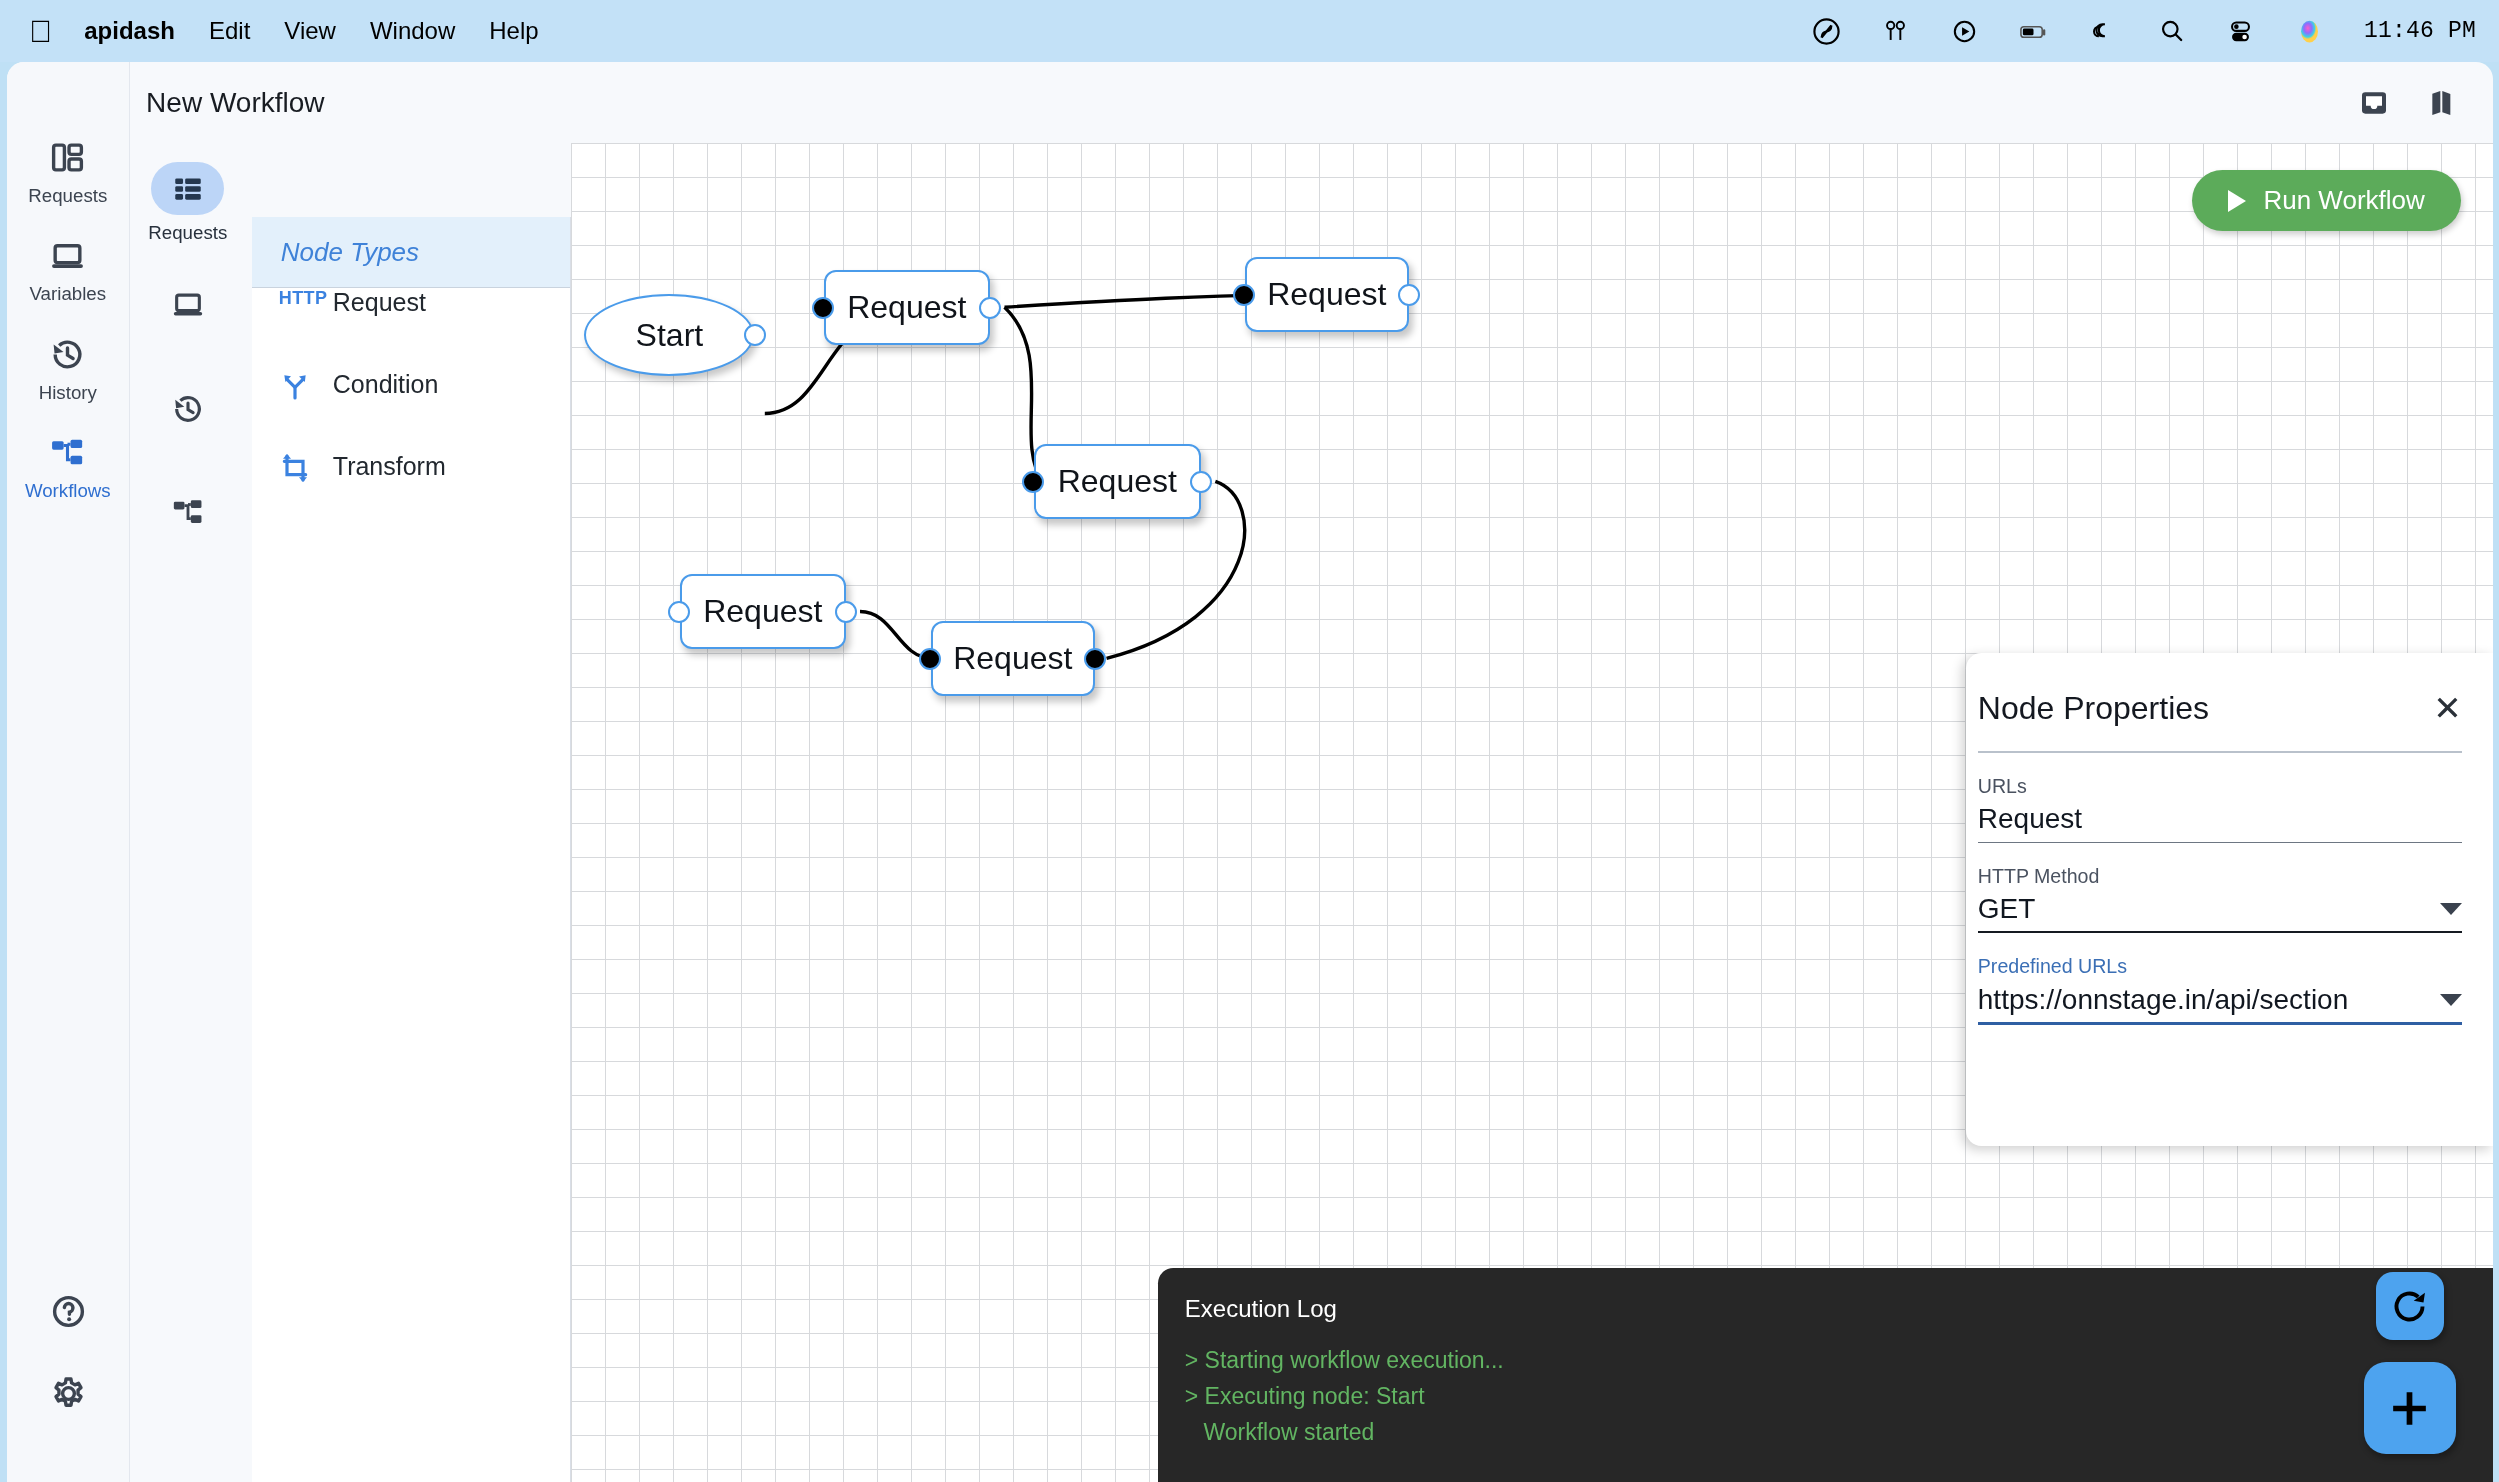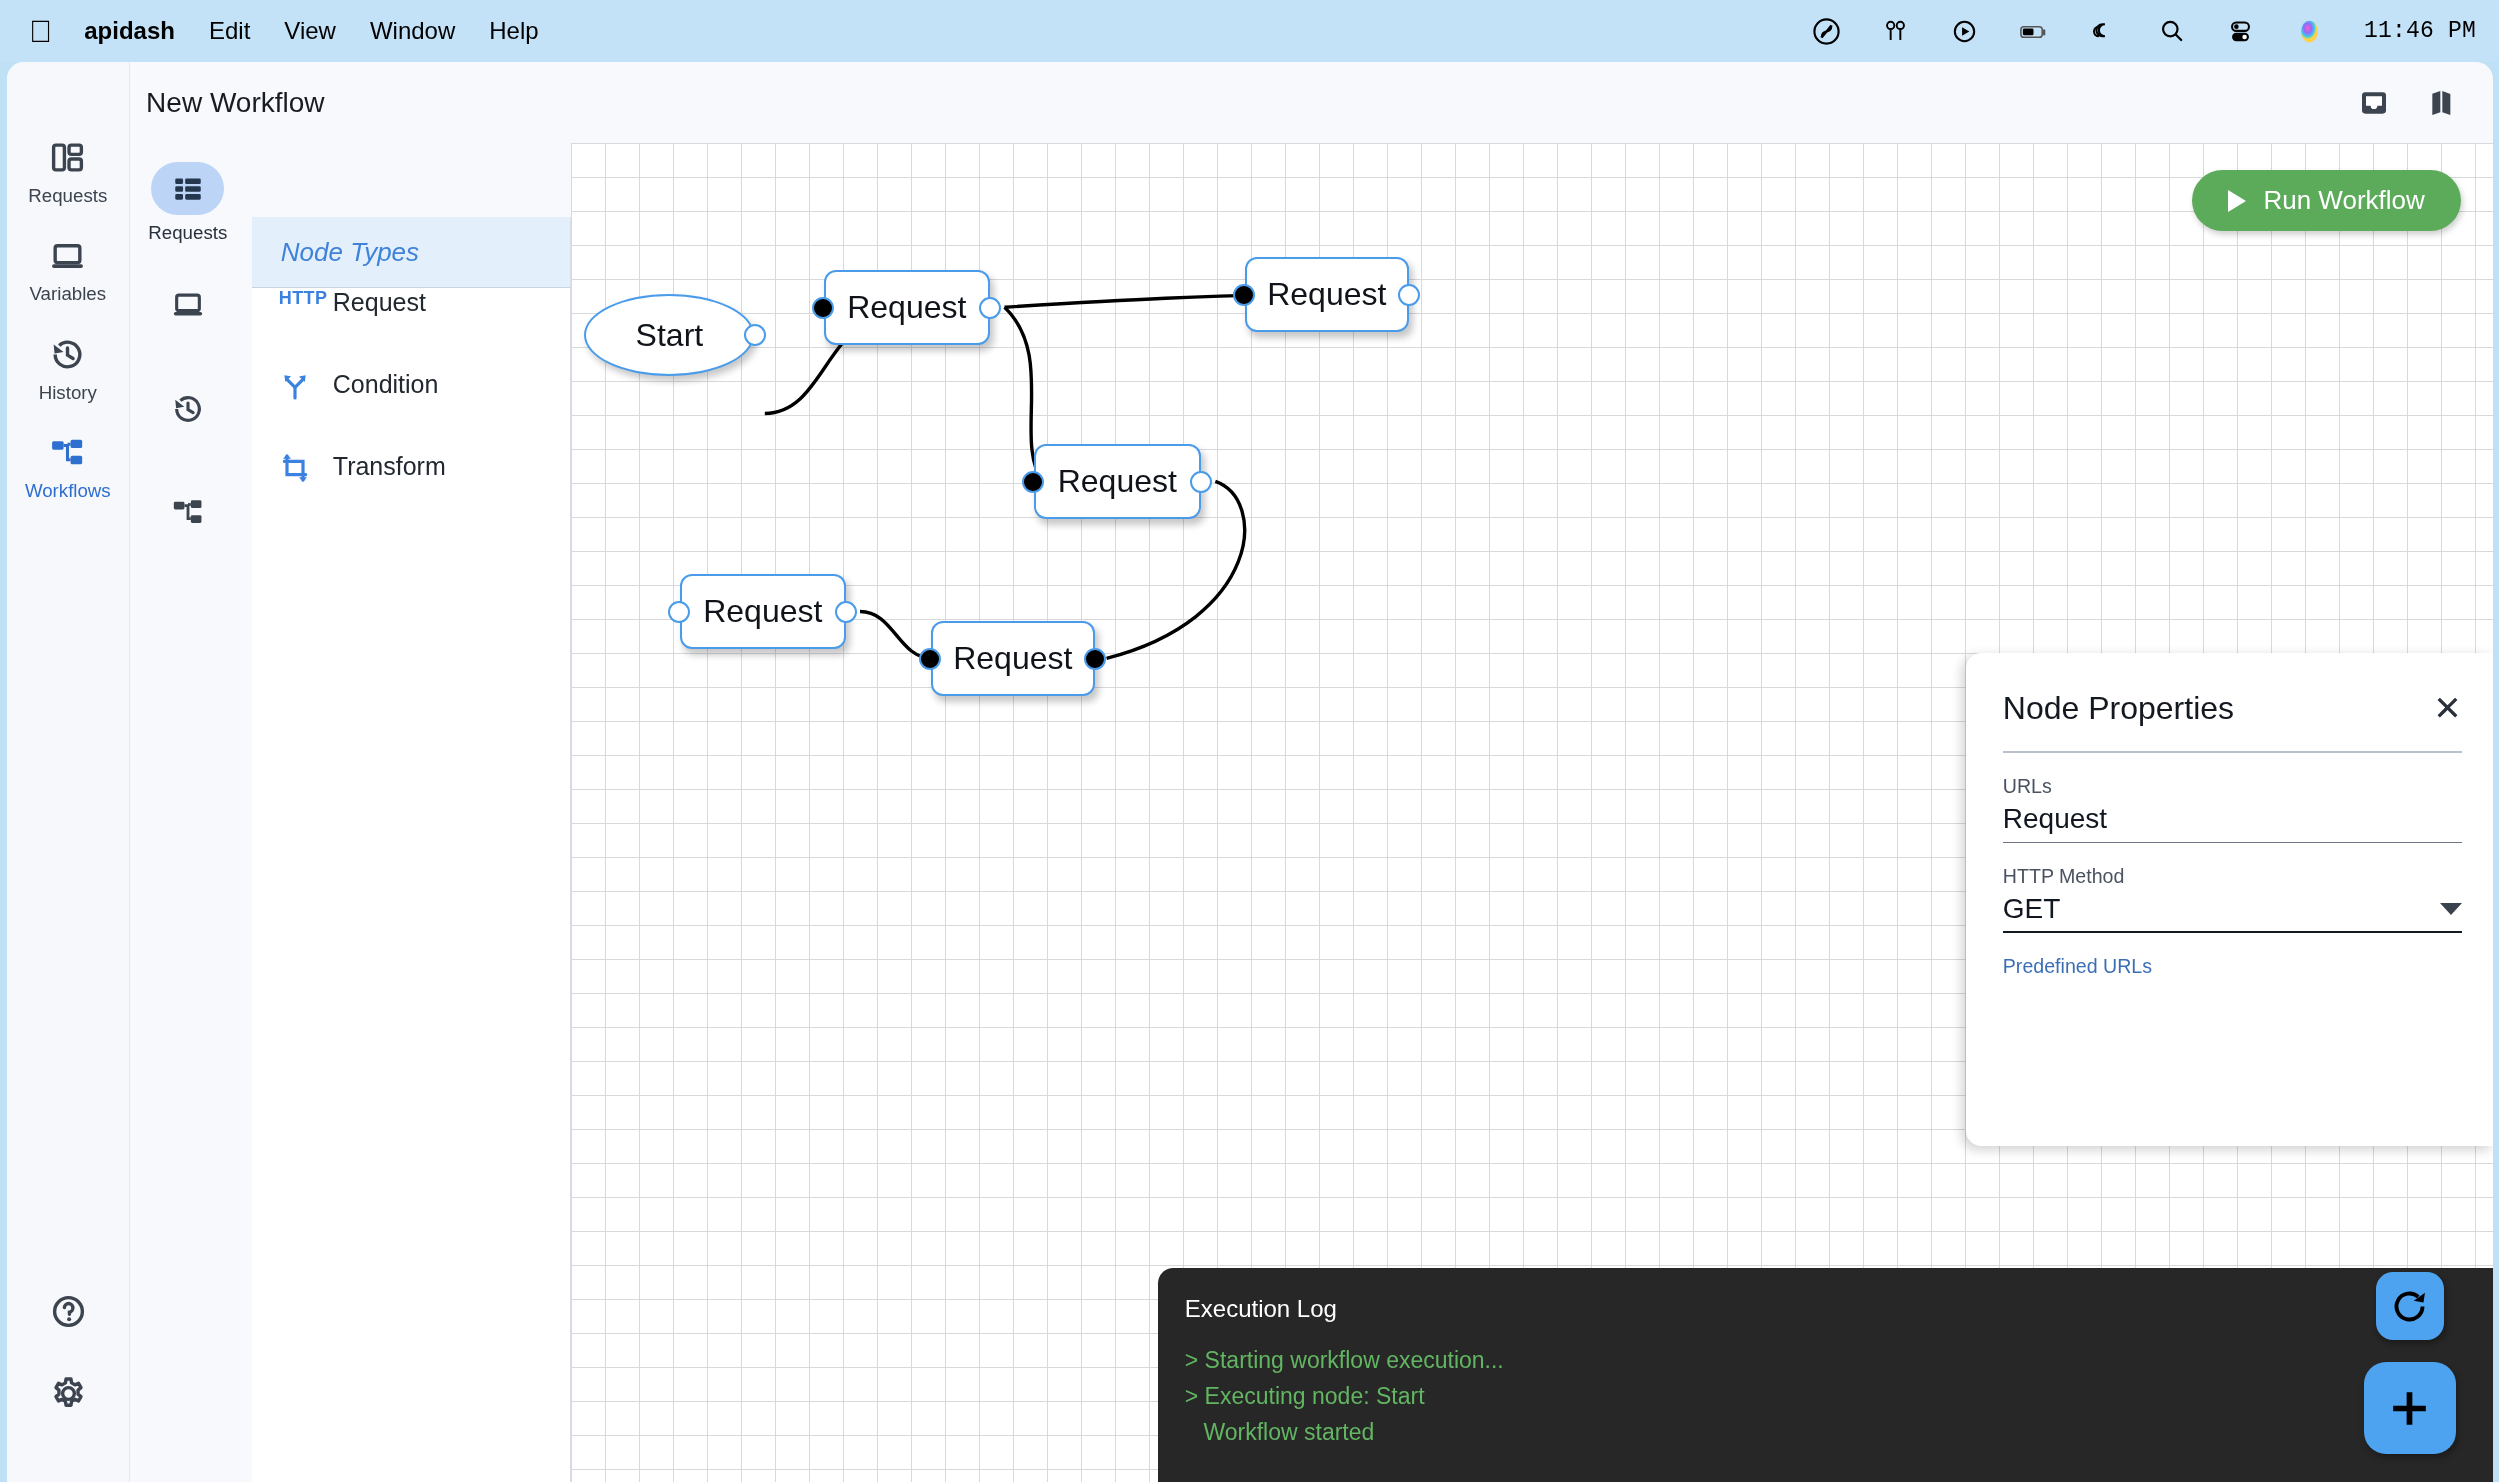--- a/index.html
+++ b/index.html
@@ -169,21 +169,21 @@
   }
 
   
   .props {
     position: absolute; top: 510px; right: 0;
     width: 527px; height: 493px;
     background: #ffffff;
     border-top-left-radius: 15.3px;
     border-bottom-left-radius: 15.3px;
     box-shadow: -3.4px 3.4px 12px rgba(0,0,0,.18);
-    padding: 37px 31px 0 37px;
+    padding: 37px 31px 0 12px;
   }
   .props-head { display: flex; align-items: center; }
   .props-title { font-size: 32px; color: #141820; }
   .props-close {
     margin-left: auto; font-size: 34px; color: #2a3038;
     line-height: .8; cursor: pointer; font-weight: 300;
   }
   .props-rule { height: 1.7px; background: #b9c1cb; margin: 24px 0 0 0; }
   .field { margin-top: 22px; }
   .field-label { font-size: 19.6px; color: #4a5260; margin-bottom: 5.1px; }
@@ -498,20 +498,24 @@
       <div class="field">
         <div class="field-label">HTTP Method</div>
         <div class="field-value-row thick">
           <span class="field-value">GET</span>
           <span class="caret"></span>
         </div>
       </div>
 
       <div class="field">
         <div class="field-label blue">Predefined URLs</div>
+        <div class="field-value-row accent">
+          <span class="field-value">https://onnstage.in/api/section</span>
+          <span class="caret"></span>
+        </div>
       </div>
     </div>
 
     <div class="exlog">
       <div class="exlog-title">Execution Log</div>
       <div class="exlog-line">&gt; Starting workflow execution...</div>
       <div class="exlog-line">&gt; Executing node: Start</div>
       <div class="exlog-line indent">Workflow started</div>
     </div>
 

